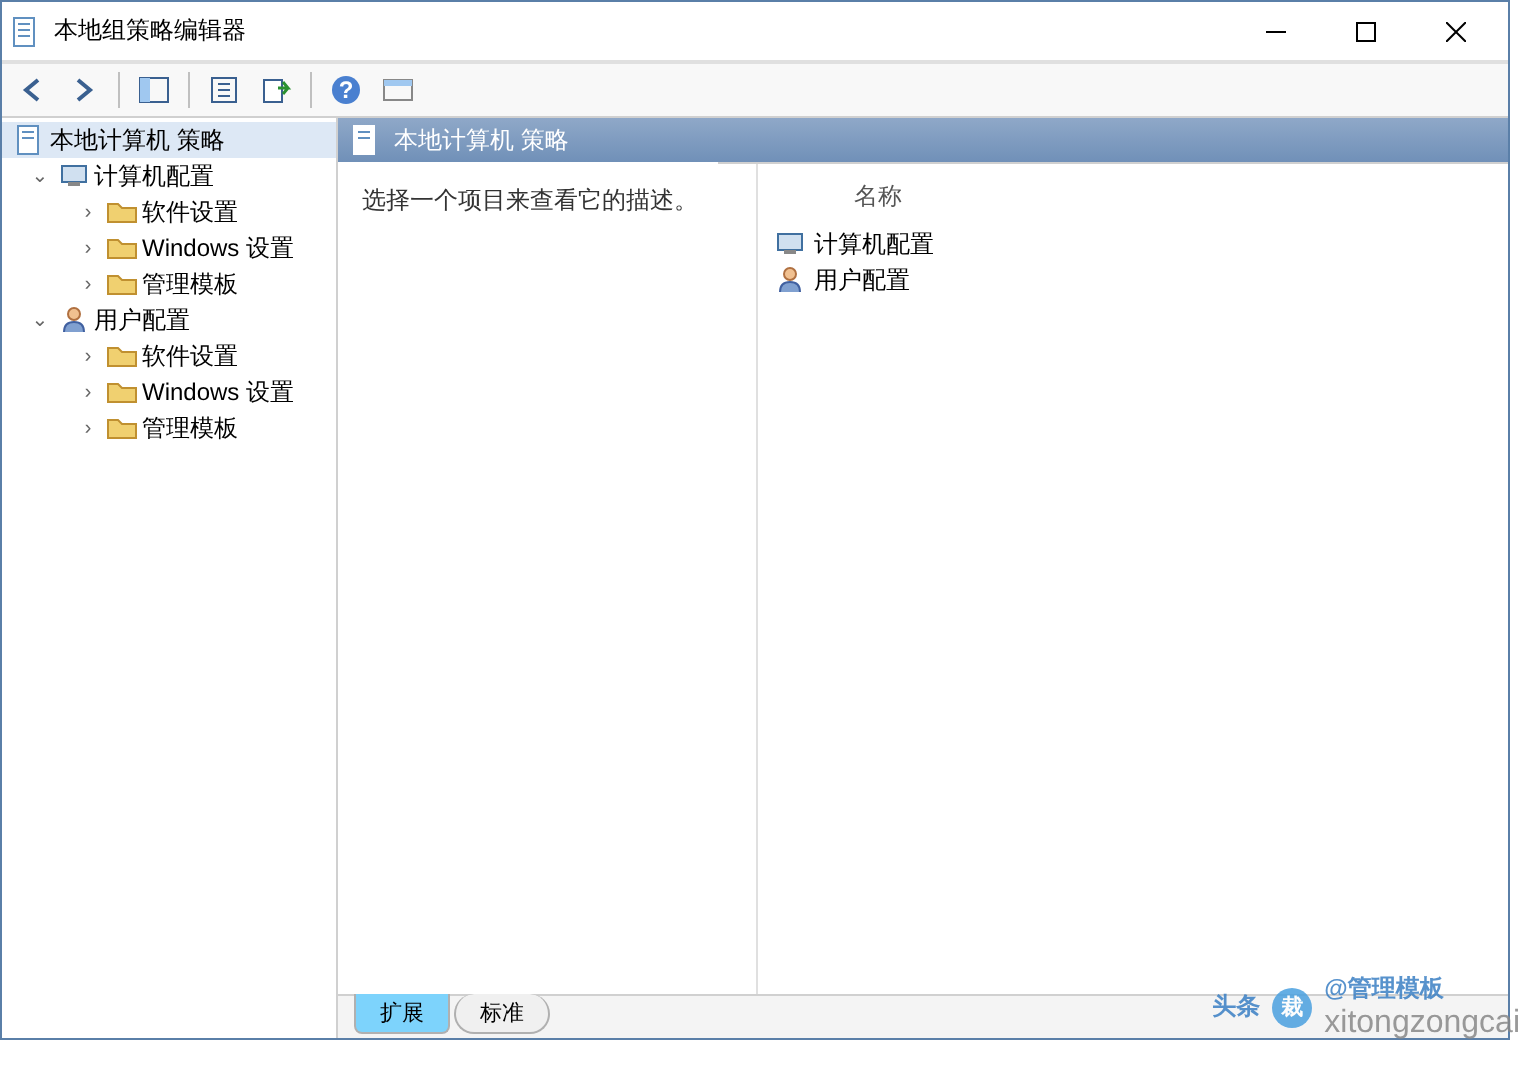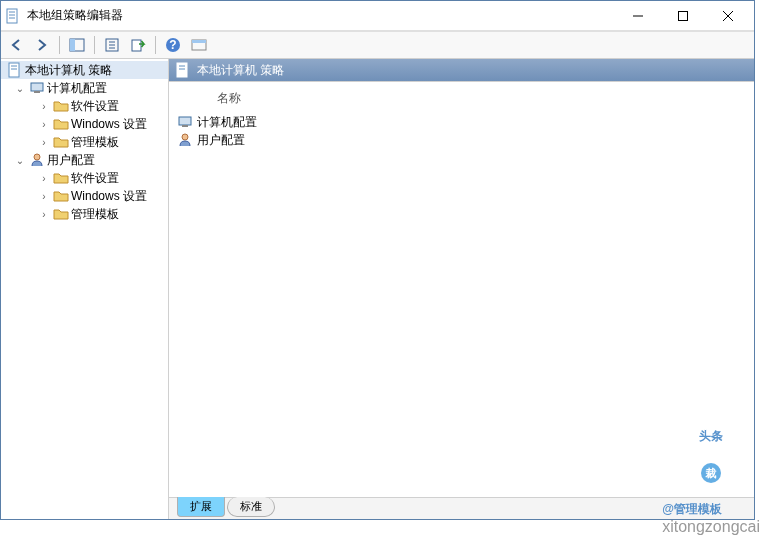--- a/index.html
+++ b/index.html
@@ -39,21 +39,21 @@
 .desc-pane::after { content: ""; position: absolute; top: -1px; left: 0; width: 190px; height: 2px; background: #fff; }
 .list-pane { flex: 1; padding: 6px 8px; }
 .list-header { color: #555; padding: 2px 0 6px 0; margin-left: 40px; }
 .list-item { display: flex; align-items: center; padding: 2px 0; cursor: pointer; height: 18px; }
 .list-item .icon { width: 16px; height: 16px; margin-right: 4px; }
 
 .tabs { height: 22px; display: flex; align-items: flex-start; padding: 0 0 0 8px; border-top: 1px solid #d0d0d0; background: #f4f4f4; }
 .tab { padding: 2px 12px; border: 1px solid #b0b0b0; border-top: none; border-bottom-left-radius: 4px; border-bottom-right-radius: 4px; background: #7dd3fc; margin-right: 2px; cursor: pointer; font-size: 11px; position: relative; top: -1px; }
 .tab.inactive { background: #f0f0f0; border-radius: 10px; }
 
-.watermark { position: absolute; bottom: 1px; right: 8px; display: flex; align-items: center; gap: 18px; opacity: 0.85; color: #3a7fc4; font-weight: bold; font-size: 14px; pointer-events: none; flex-direction: column; }
+.watermark { position: absolute; bottom: 16px; right: 8px; display: flex; align-items: center; gap: 6px; opacity: 0.85; color: #3a7fc4; font-weight: bold; font-size: 14px; pointer-events: none; }
 .watermark .sub { font-size: 16px; color: #888; font-weight: normal; }
 .watermark .circ { width: 20px; height: 20px; border-radius: 50%; background: #4aa0e0; display: flex; align-items: center; justify-content: center; color: #fff; font-size: 11px; }
 
 svg { display: block; }
 </style>
 </head>
 <body>
 
 <div class="window">
 
@@ -232,20 +232,23 @@
         <span class="icon">
             <svg width="16" height="16">
               <rect x="2" y="1" width="10" height="14" fill="#fff" stroke="#fff"></rect>
               <line x1="4" y1="4" x2="10" y2="4" stroke="#6090c0"></line>
               <line x1="4" y1="7" x2="10" y2="7" stroke="#6090c0"></line>
             </svg>
           </span>
         <span>本地计算机 策略</span>
       </div>
       <div class="right-body">
+        <div class="desc-pane">
+          <span>选择一个项目来查看它的描述。</span>
+        </div>
         <div class="list-pane">
           <div class="list-header">名称</div>
           <div class="list-item">
             <span class="icon">
                 <svg width="16" height="16">
                   <rect x="2" y="3" width="12" height="8" fill="#d0e0f0" stroke="#4070a0"></rect>
                   <rect x="5" y="11" width="6" height="2" fill="#888"></rect>
                 </svg>
               </span>
             <span>计算机配置</span>

